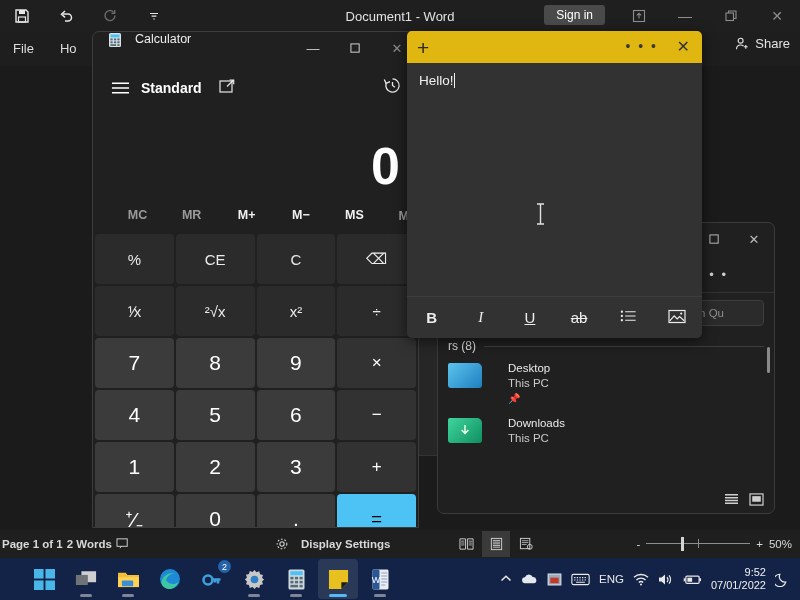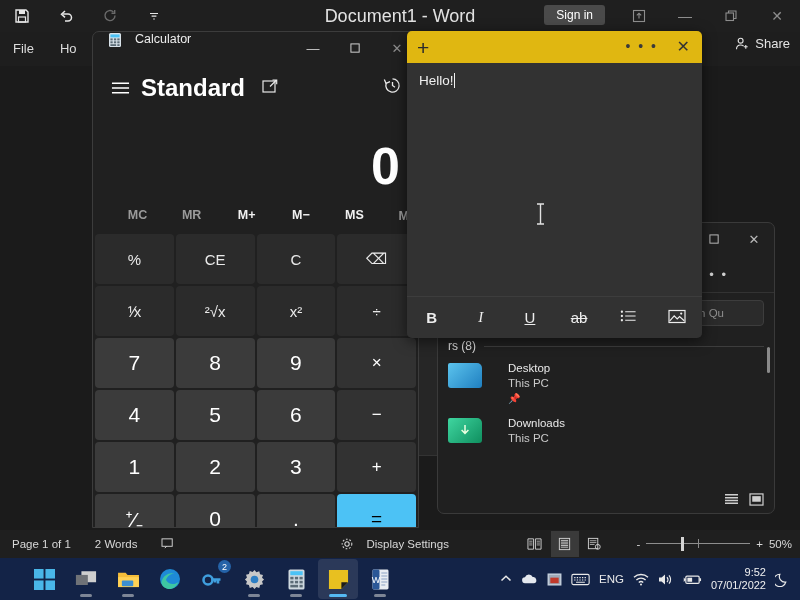--- a/index.html
+++ b/index.html
@@ -23,21 +23,21 @@
   }
   .qa-btn {
     width: 44px; height: 32px;
     display: flex; align-items: center; justify-content: center;
     color: #e6e6e6;
   }
   .qa-btn.dim { color: #6a6a6a; }
   #word-title {
     position: absolute; left: 0; right: 0; top: 0; height: 32px;
     display: flex; align-items: center; justify-content: center;
-    color: #e2e2e2; font-size: 18px;
+    color: #e2e2e2; font-size: 13px;
     pointer-events: none;
   }
   #signin-btn {
     position: absolute; right: 195px; top: 5px;
     background: #4a4a4a; color: #fff; font-size: 12px;
     padding: 3px 12px; border-radius: 3px;
   }
   #word-wincontrols {
     position: absolute; right: 0; top: 0; height: 32px;
     display: flex; align-items: center;
@@ -59,21 +59,21 @@
   }
   #word-page {
     position: absolute; left: 200px; top: 10px; width: 330px; height: 380px;
     background: #262626; border: 1px solid #333;
   }
   #word-statusbar {
     position: absolute; left: 0; right: 0; bottom: 42px; height: 28px;
     background: #1f1f1f; display: flex; align-items: center;
     color: #d8d8d8; font-size: 11.5px;
   }
-  .sb-item { padding: 0 12px; white-space: nowrap; }
+  .sb-item { padding: 0 2px; white-space: nowrap; font-weight: bold; }
   #zoom-area { margin-left: auto; display: flex; align-items: center; gap: 6px; padding-right: 8px;}
   #zoom-slider { position: relative; width: 104px; height: 14px; }
   #zoom-track { position: absolute; top: 6px; left: 0; width: 104px; height: 1px; background: #8d8d8d;}
   #zoom-mid { position: absolute; top: 2px; left: 52px; width: 1px; height: 9px; background: #8d8d8d;}
   #zoom-thumb { position: absolute; top: 0px; left: 35px; width: 3px; height: 14px; background: #d4d4d4;}
   .view-btn { width: 28px; height: 26px; display:flex; align-items:center; justify-content:center; color:#d0d0d0;}
   .view-btn.active { background: #3a3a3a; }
 
   
   #explorer {
@@ -114,21 +114,21 @@
     background: #202020; border: 1px solid #3c3c3c; border-radius: 7px 7px 0 0;
     overflow: hidden;
   }
   #calc-titlebar { height: 32px; display: flex; position: relative; }
   #calc-appicon { margin-left: 14px; width: 16px; height: 16px; }
   #calc-title { margin-left: 12px; color: #ededed; font-size: 12.5px; }
   #calc-wincontrols { position: absolute; right: 0; top: 0; display: flex; }
   .calc-wc { width: 42px; height: 32px; display:flex; align-items:center; justify-content:center; color:#cfcfcf; font-size: 13px;}
   #calc-header { display: flex; align-items: center; padding: 8px 14px 2px 14px; height: 42px; position: relative;}
   #calc-hamburger { width: 26px; height: 26px; display:flex; align-items:center; justify-content:center;}
-  #calc-mode { color: #fff; font-size: 24px; font-weight: bold; margin-left: 8px; text-align: center;}
+  #calc-mode { color: #fff; font-size: 14px; font-weight: bold; margin-left: 8px; text-align: center;}
   #calc-keepontop { margin-left: 16px; color: #e8e8e8; }
   #calc-history-btn { position: absolute; right: 16px; top: 12px; color: #e8e8e8;}
   #calc-display {
     height: 92px; display: flex; align-items: flex-end; justify-content: flex-end;
     padding: 0 18px 2px 0; color: #ffffff; font-size: 52px; font-weight: 600;
   }
   #calc-memrow { display: flex; height: 34px; align-items: center; }
   .mem-btn { flex: 1; text-align: right; color: #9a9a9a; font-size: 12.5px; font-weight: 600;}
   .mem-btn.on { color: #f1f1f1; }
   #calc-pad { display: grid; grid-template-columns: repeat(4, 1fr); gap: 2px; padding: 2px; }

